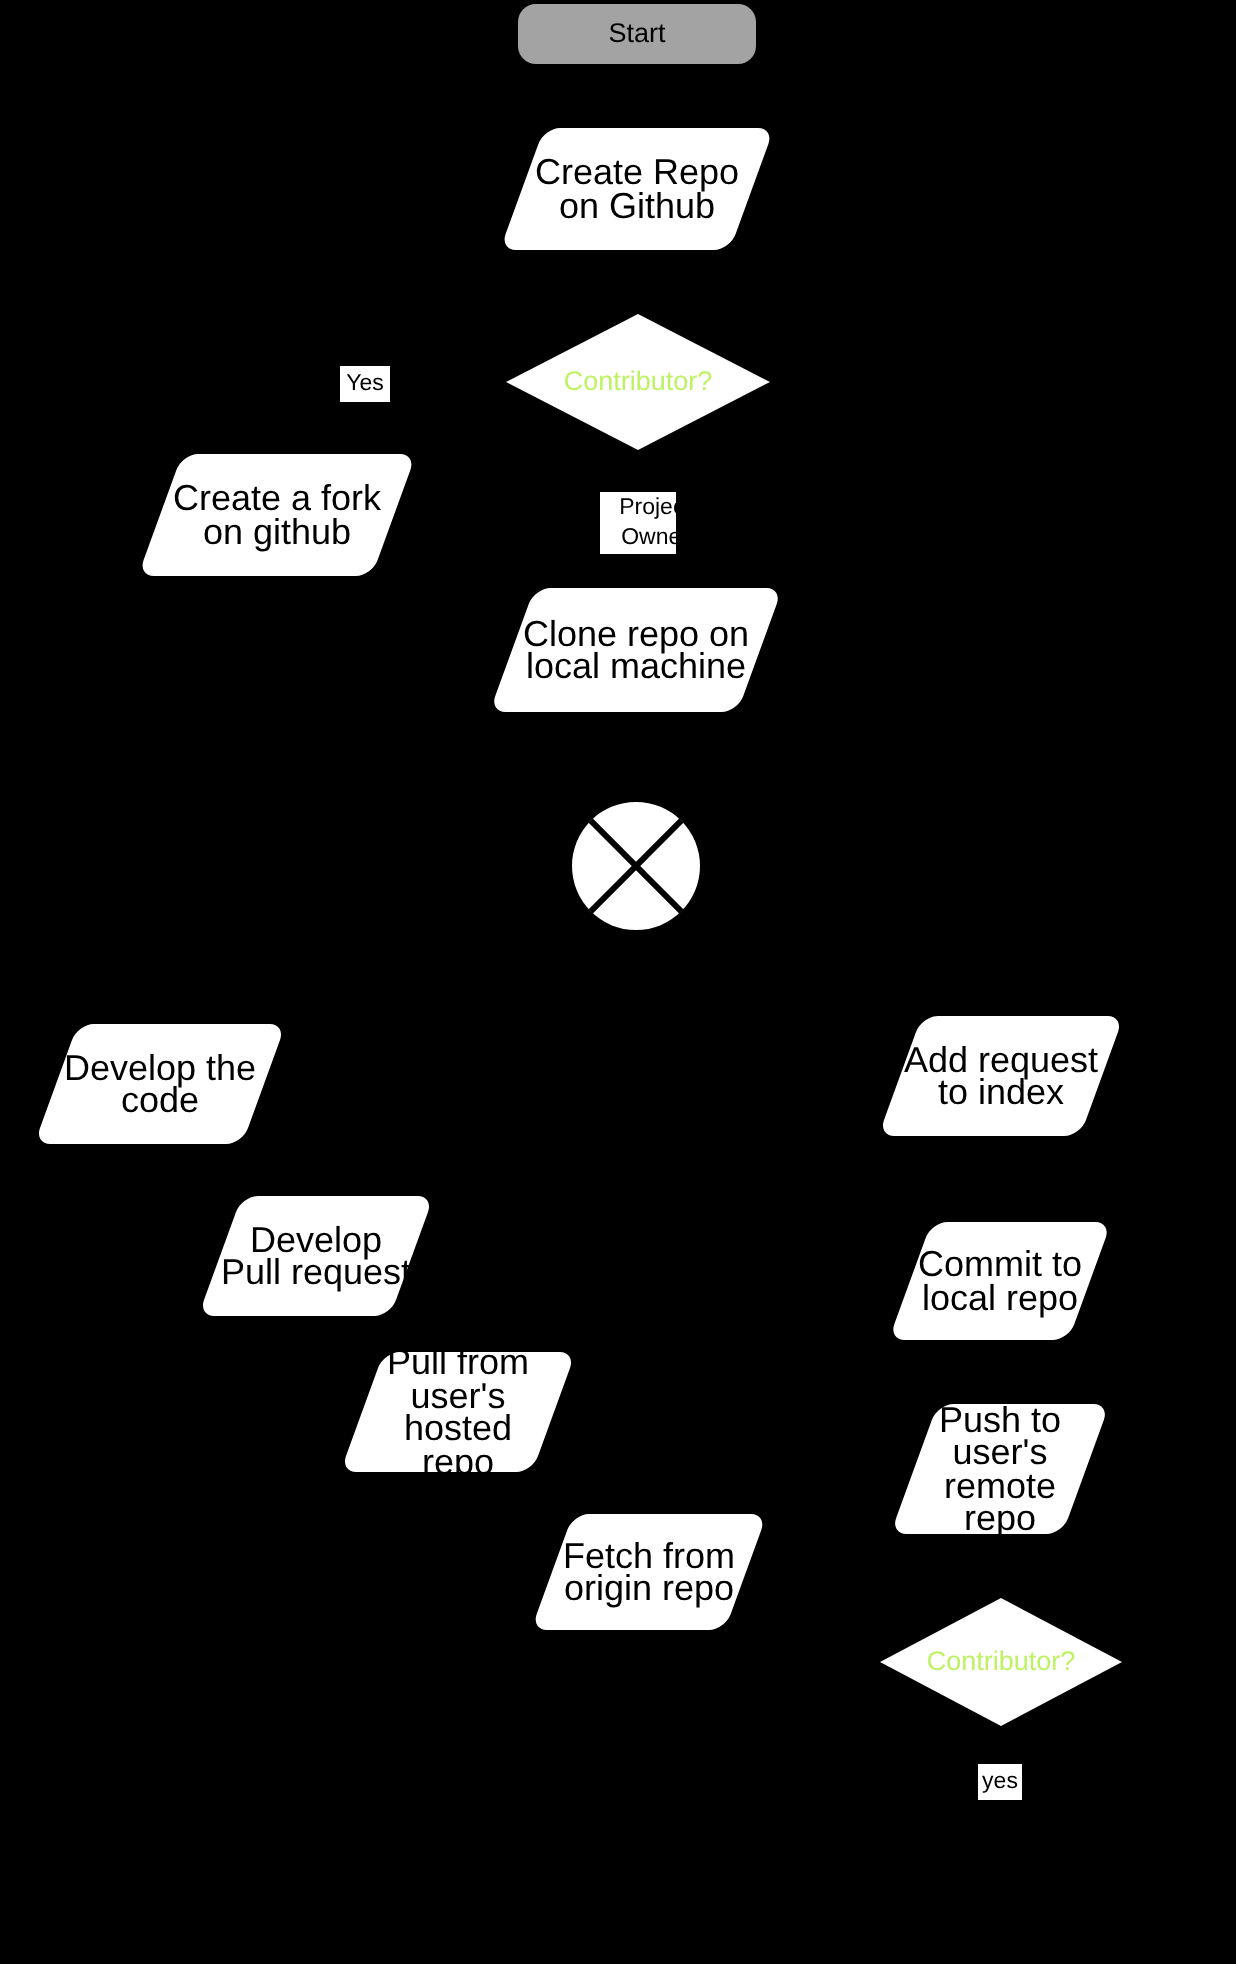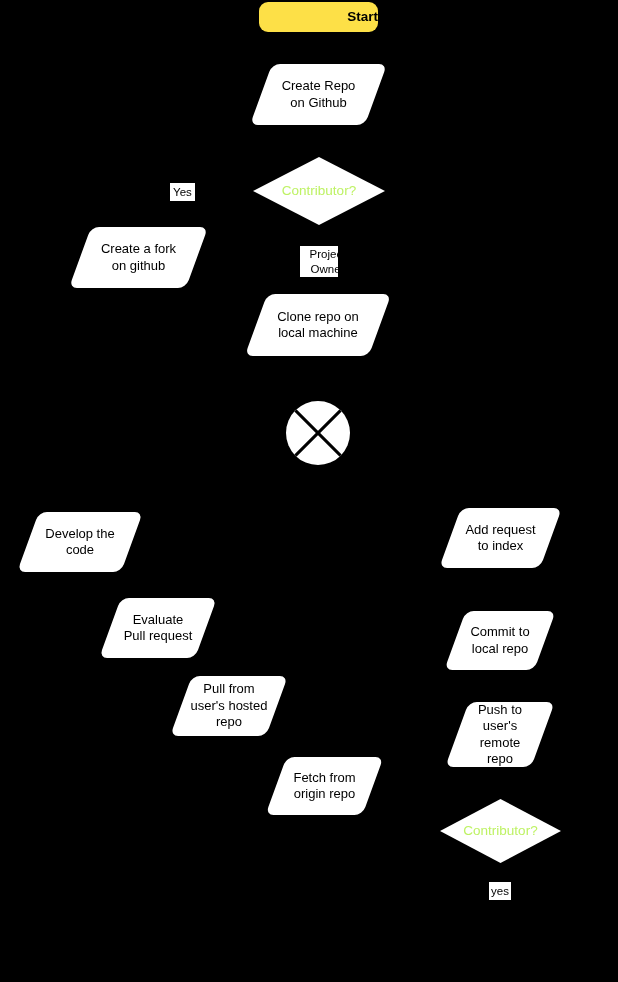--- a/index.html
+++ b/index.html
@@ -22,30 +22,29 @@
     height: 982px;
     background: #000000;
   }
   
   .node {
     position: absolute;
     box-sizing: border-box;
   }
   
   .terminator {
-    background: #fde047;
+    background: #a3a3a3;
     border-radius: 9px;
     display: flex;
     align-items: center;
-    justify-content: flex-end;
+    justify-content: center;
     text-align: center;
     font-size: 13.5px;
     line-height: 16px;
     color: #000;
-    font-weight: bold;
   }
   
   .para {
     position: absolute;
   }
   .para .skin {
     position: absolute;
     left: 0; top: 0;
     width: 100%;
     height: 100%;
@@ -56,21 +55,21 @@
   }
   .para .txt {
     position: absolute;
     left: 0; top: 0;
     width: 100%;
     height: 100%;
     display: flex;
     align-items: center;
     justify-content: center;
     text-align: center;
-    font-size: 13px;
+    font-size: 18px;
     line-height: 16.5px;
     color: #000000;
     white-space: pre-line;
     z-index: 2;
   }
   
   .diamond {
     position: absolute;
   }
   .diamond .skin {
@@ -154,21 +153,21 @@
       <div class="txt">Develop the
 code</div>
     </div>
     <div class="para" style="left: 450px; top: 508px; width: 101px; height: 60px; position: absolute;">
       <div class="skin"></div>
       <div class="txt">Add request
 to index</div>
     </div>
     <div class="para" style="left: 110px; top: 598px; width: 96px; height: 60px; position: absolute;">
       <div class="skin"></div>
-      <div class="txt">Evaluate
+      <div class="txt">Develop
 Pull request</div>
     </div>
     <div class="para" style="left: 455px; top: 611px; width: 90px; height: 59px; position: absolute;">
       <div class="skin"></div>
       <div class="txt">Commit to
 local repo</div>
     </div>
     <div class="para" style="left: 181px; top: 676px; width: 96px; height: 60px; position: absolute;">
       <div class="skin"></div>
       <div class="txt">Pull from

